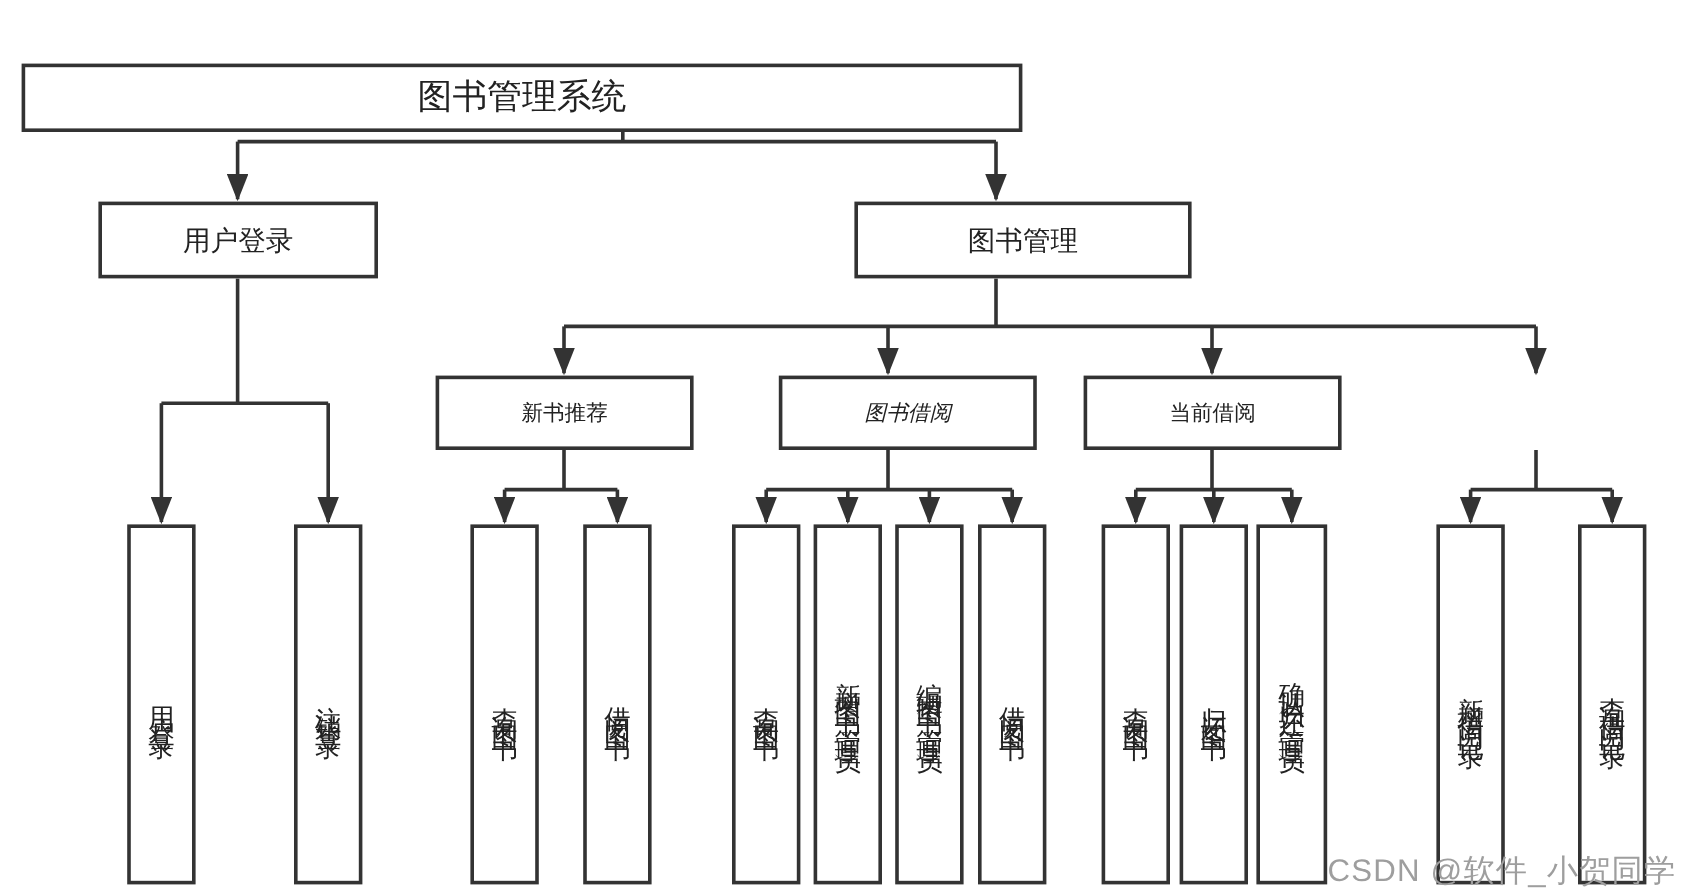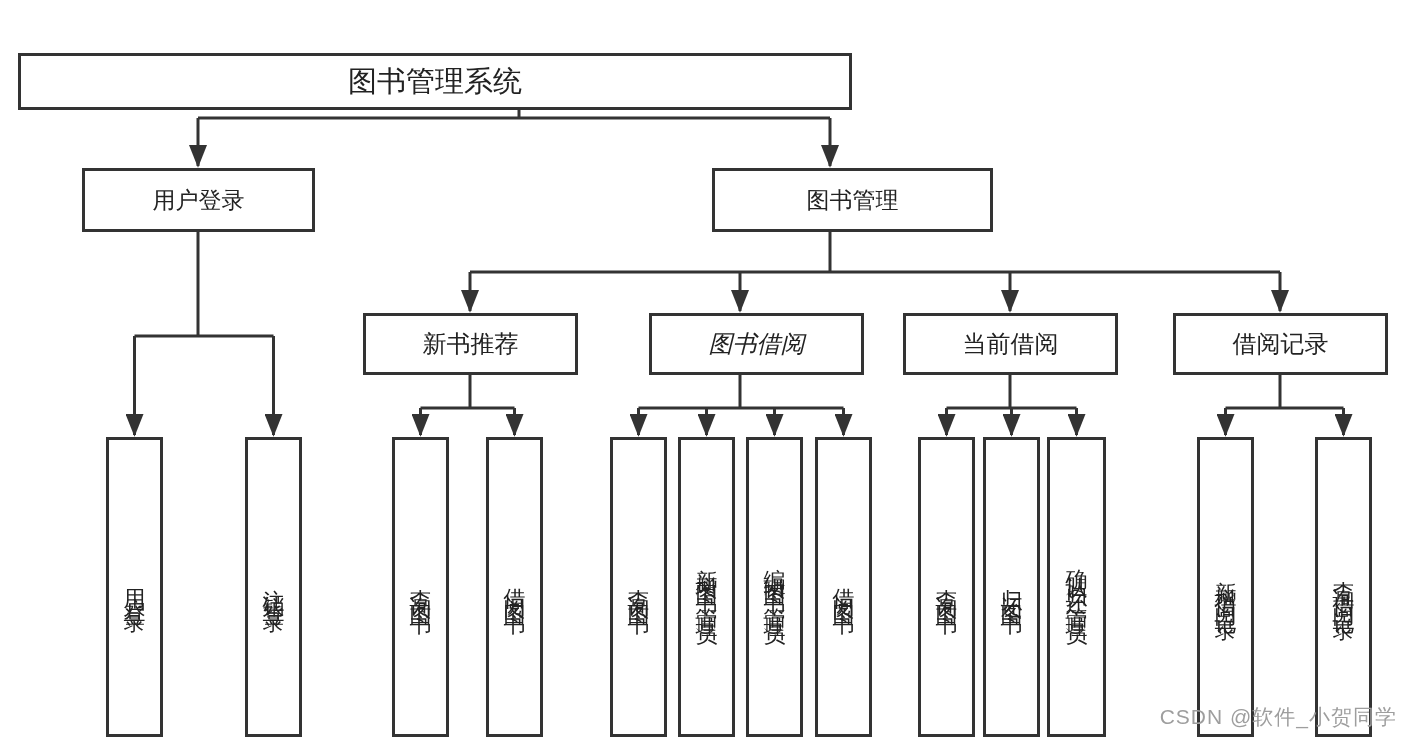--- a/index.html
+++ b/index.html
@@ -31,32 +31,32 @@
     justify-content: center;
     z-index: 2;
     text-align: center;
   }
   .box .lbl {
     line-height: 1;
     white-space: nowrap;
   }
   .root-box   { left: 18px;  top: 13px;  width: 834px; height: 57px; font-size: 29px; margin-top: 40px; }
   .l2-box     { top: 168px; height: 64px; font-size: 23px; }
-  .l3-box     { top: 313px; width: 215px; height: 62px; font-size: 24px; }
+  .l3-box     { top: 313px; width: 215px; height: 62px; font-size: 18px; }
   .leaf       { top: 437px; width: 57px; height: 300px; font-size: 22px; }
   .leaf .lbl {
     writing-mode: vertical-rl;
     letter-spacing: 0.36em;
     line-height: 1;
   }
   .watermark {
     position: absolute;
     right: 8px;
-    bottom: 16px;
-    font-size: 21px;
+    bottom: 4px;
+    font-size: 26px;
     color: var(--watermark, #9e9e9e);
     z-index: 3;
     letter-spacing: 1px;
     white-space: nowrap;
   }
 </style>
 </head>
 <body>
 
 <div class="stage">
@@ -124,23 +124,20 @@
 
   <div class="box l3-box" style="left:363px;">
     <span class="lbl">新书推荐</span>
   </div>
   <div class="box l3-box" style="left:649px;font-style:italic;">
     <span class="lbl">图书借阅</span>
   </div>
   <div class="box l3-box" style="left:903px;font-family:Liberation Serif, serif;">
     <span class="lbl">当前借阅</span>
   </div>
-  <div class="box l3-box" style="left:1173px;">
-    <span class="lbl">借阅记录</span>
-  </div>
 
   <div class="box leaf" style="left:106px;">
     <span class="lbl">用户登录</span>
   </div>
   <div class="box leaf" style="left:245px;">
     <span class="lbl">注销登录</span>
   </div>
 
   <div class="box leaf" style="left:392px;">
     <span class="lbl">查询图书</span>

